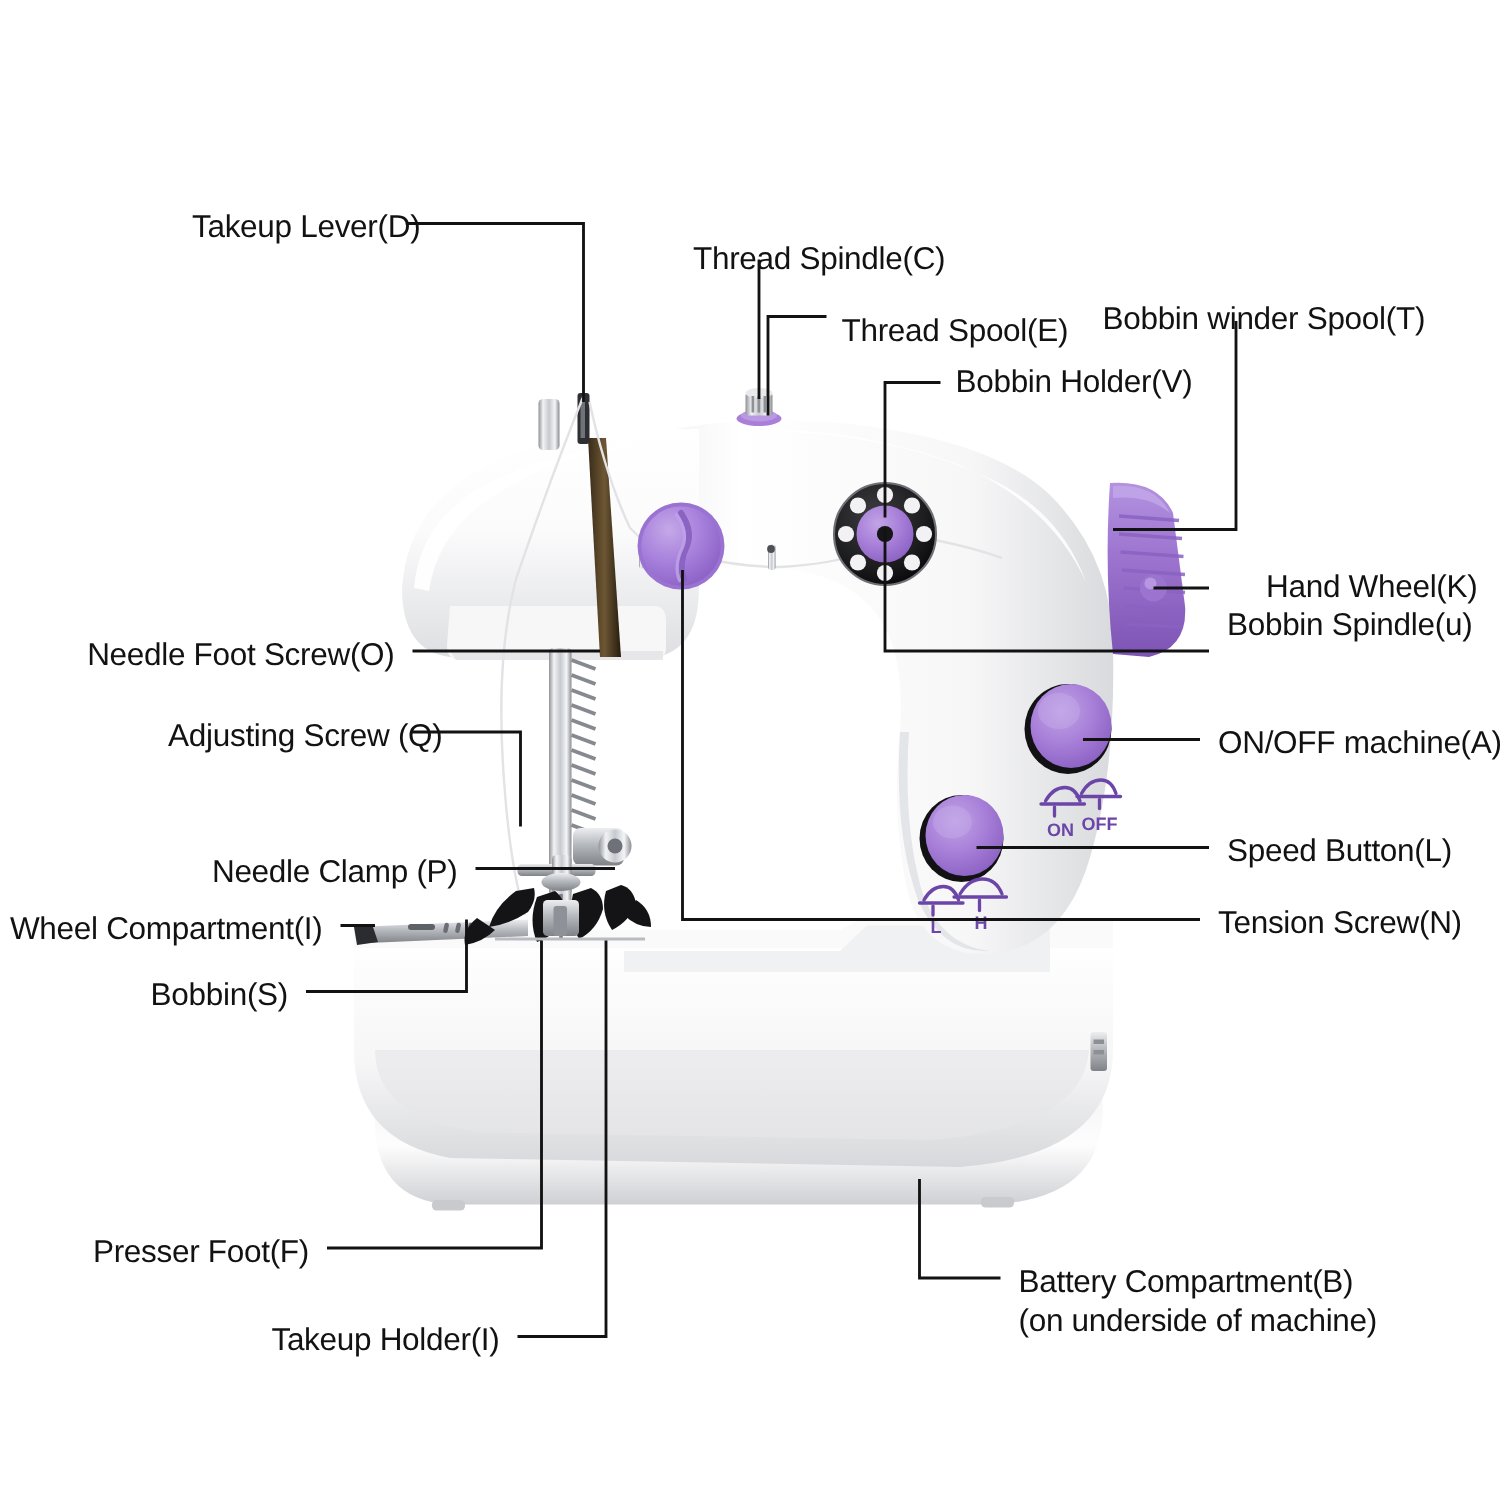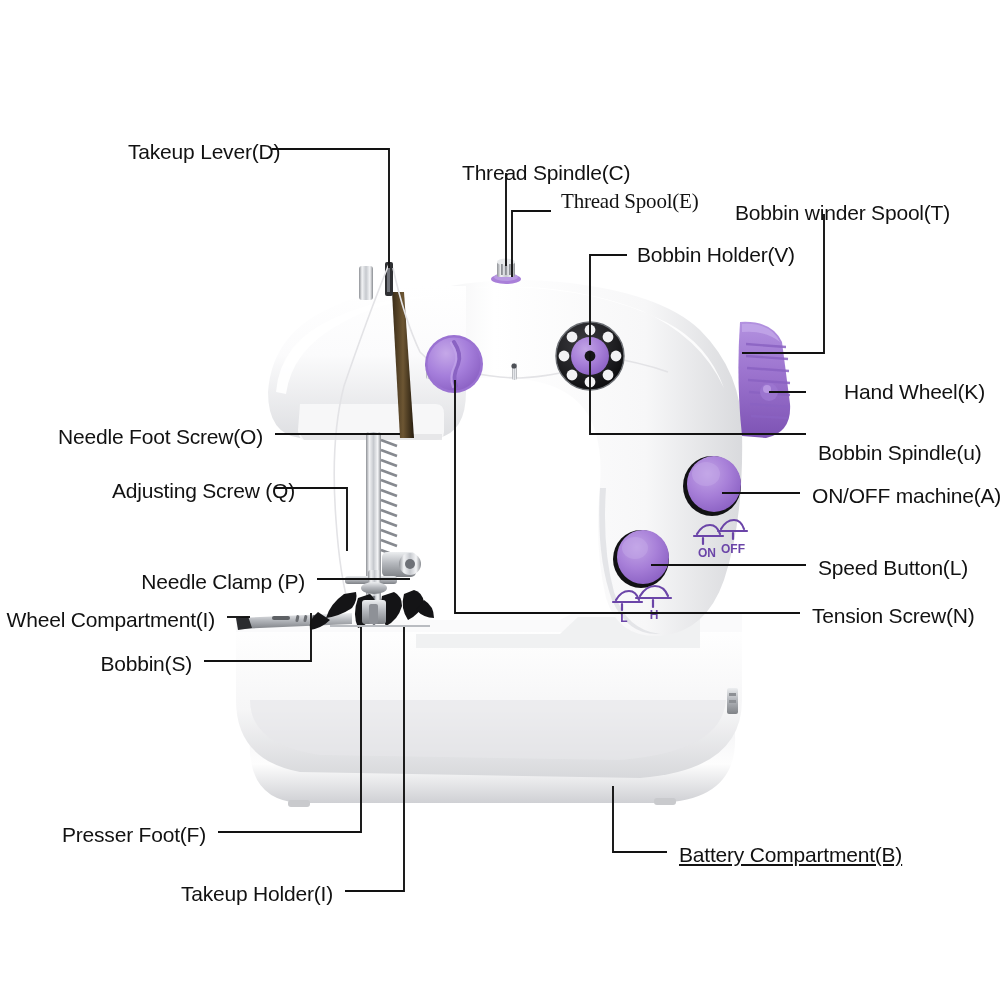--- a/index.html
+++ b/index.html
@@ -342,31 +342,31 @@
         <polyline points="204,661 311,661 311,613" fill="none"></polyline>
         <polyline points="218,832 361,832 361,627" fill="none"></polyline>
         <polyline points="345,891 404,891 404,627" fill="none"></polyline>
         <polyline points="667,852 613,852 613,786" fill="none"></polyline>
       </g>
   </svg>
 
   <div id="label-layer">
       <div class="label" style="top: 139px; left: 128px;">Takeup Lever(D)</div>
       <div class="label" style="top: 160px; left: 462px;">Thread Spindle(C)</div>
-      <div class="label" style="top: 188px; left: 561px; font-family: Liberation Serif, serif;">Thread Spool(E)</div>
+      <div class="label" style="top: 208px; left: 561px;">Thread Spool(E)</div>
       <div class="label" style="top: 200px; left: 735px;">Bobbin winder Spool(T)</div>
       <div class="label" style="top: 242px; left: 637px;">Bobbin Holder(V)</div>
       <div class="label" style="top: 379px; left: 844px;">Hand Wheel(K)</div>
       <div class="label r" style="top: 424px; right: 737px;">Needle Foot Screw(O)</div>
-      <div class="label" style="top: 440px; left: 818px; text-align: center;">Bobbin Spindle(u)</div>
+      <div class="label" style="top: 404px; left: 818px; text-align: center;">Bobbin Spindle(u)</div>
       <div class="label r" style="top: 478px; right: 705px;">Adjusting Screw (Q)</div>
       <div class="label" style="top: 483px; left: 812px;">ON/OFF machine(A)</div>
       <div class="label" style="top: 555px; left: 818px;">Speed Button(L)</div>
       <div class="label r" style="top: 569px; right: 695px;">Needle Clamp (P)</div>
       <div class="label" style="top: 603px; left: 812px;">Tension Screw(N)</div>
       <div class="label r" style="top: 607px; right: 785px;">Wheel Compartment(I)</div>
       <div class="label r" style="top: 651px; right: 808px; margin-left: 12px;">Bobbin(S)</div>
       <div class="label r" style="top: 822px; right: 794px;">Presser Foot(F)</div>
       <div class="label r" style="top: 881px; right: 667px;">Takeup Holder(I)</div>
-      <div class="label" style="top: 842px; left: 679px; text-decoration: underline;"><div>Battery Compartment(B)</div></div>
+      <div class="label" style="top: 842px; left: 679px;"><div>Battery Compartment(B)</div><div>(on underside of machine)</div></div>
     </div>
 
 </div>
 
 </body></html>

